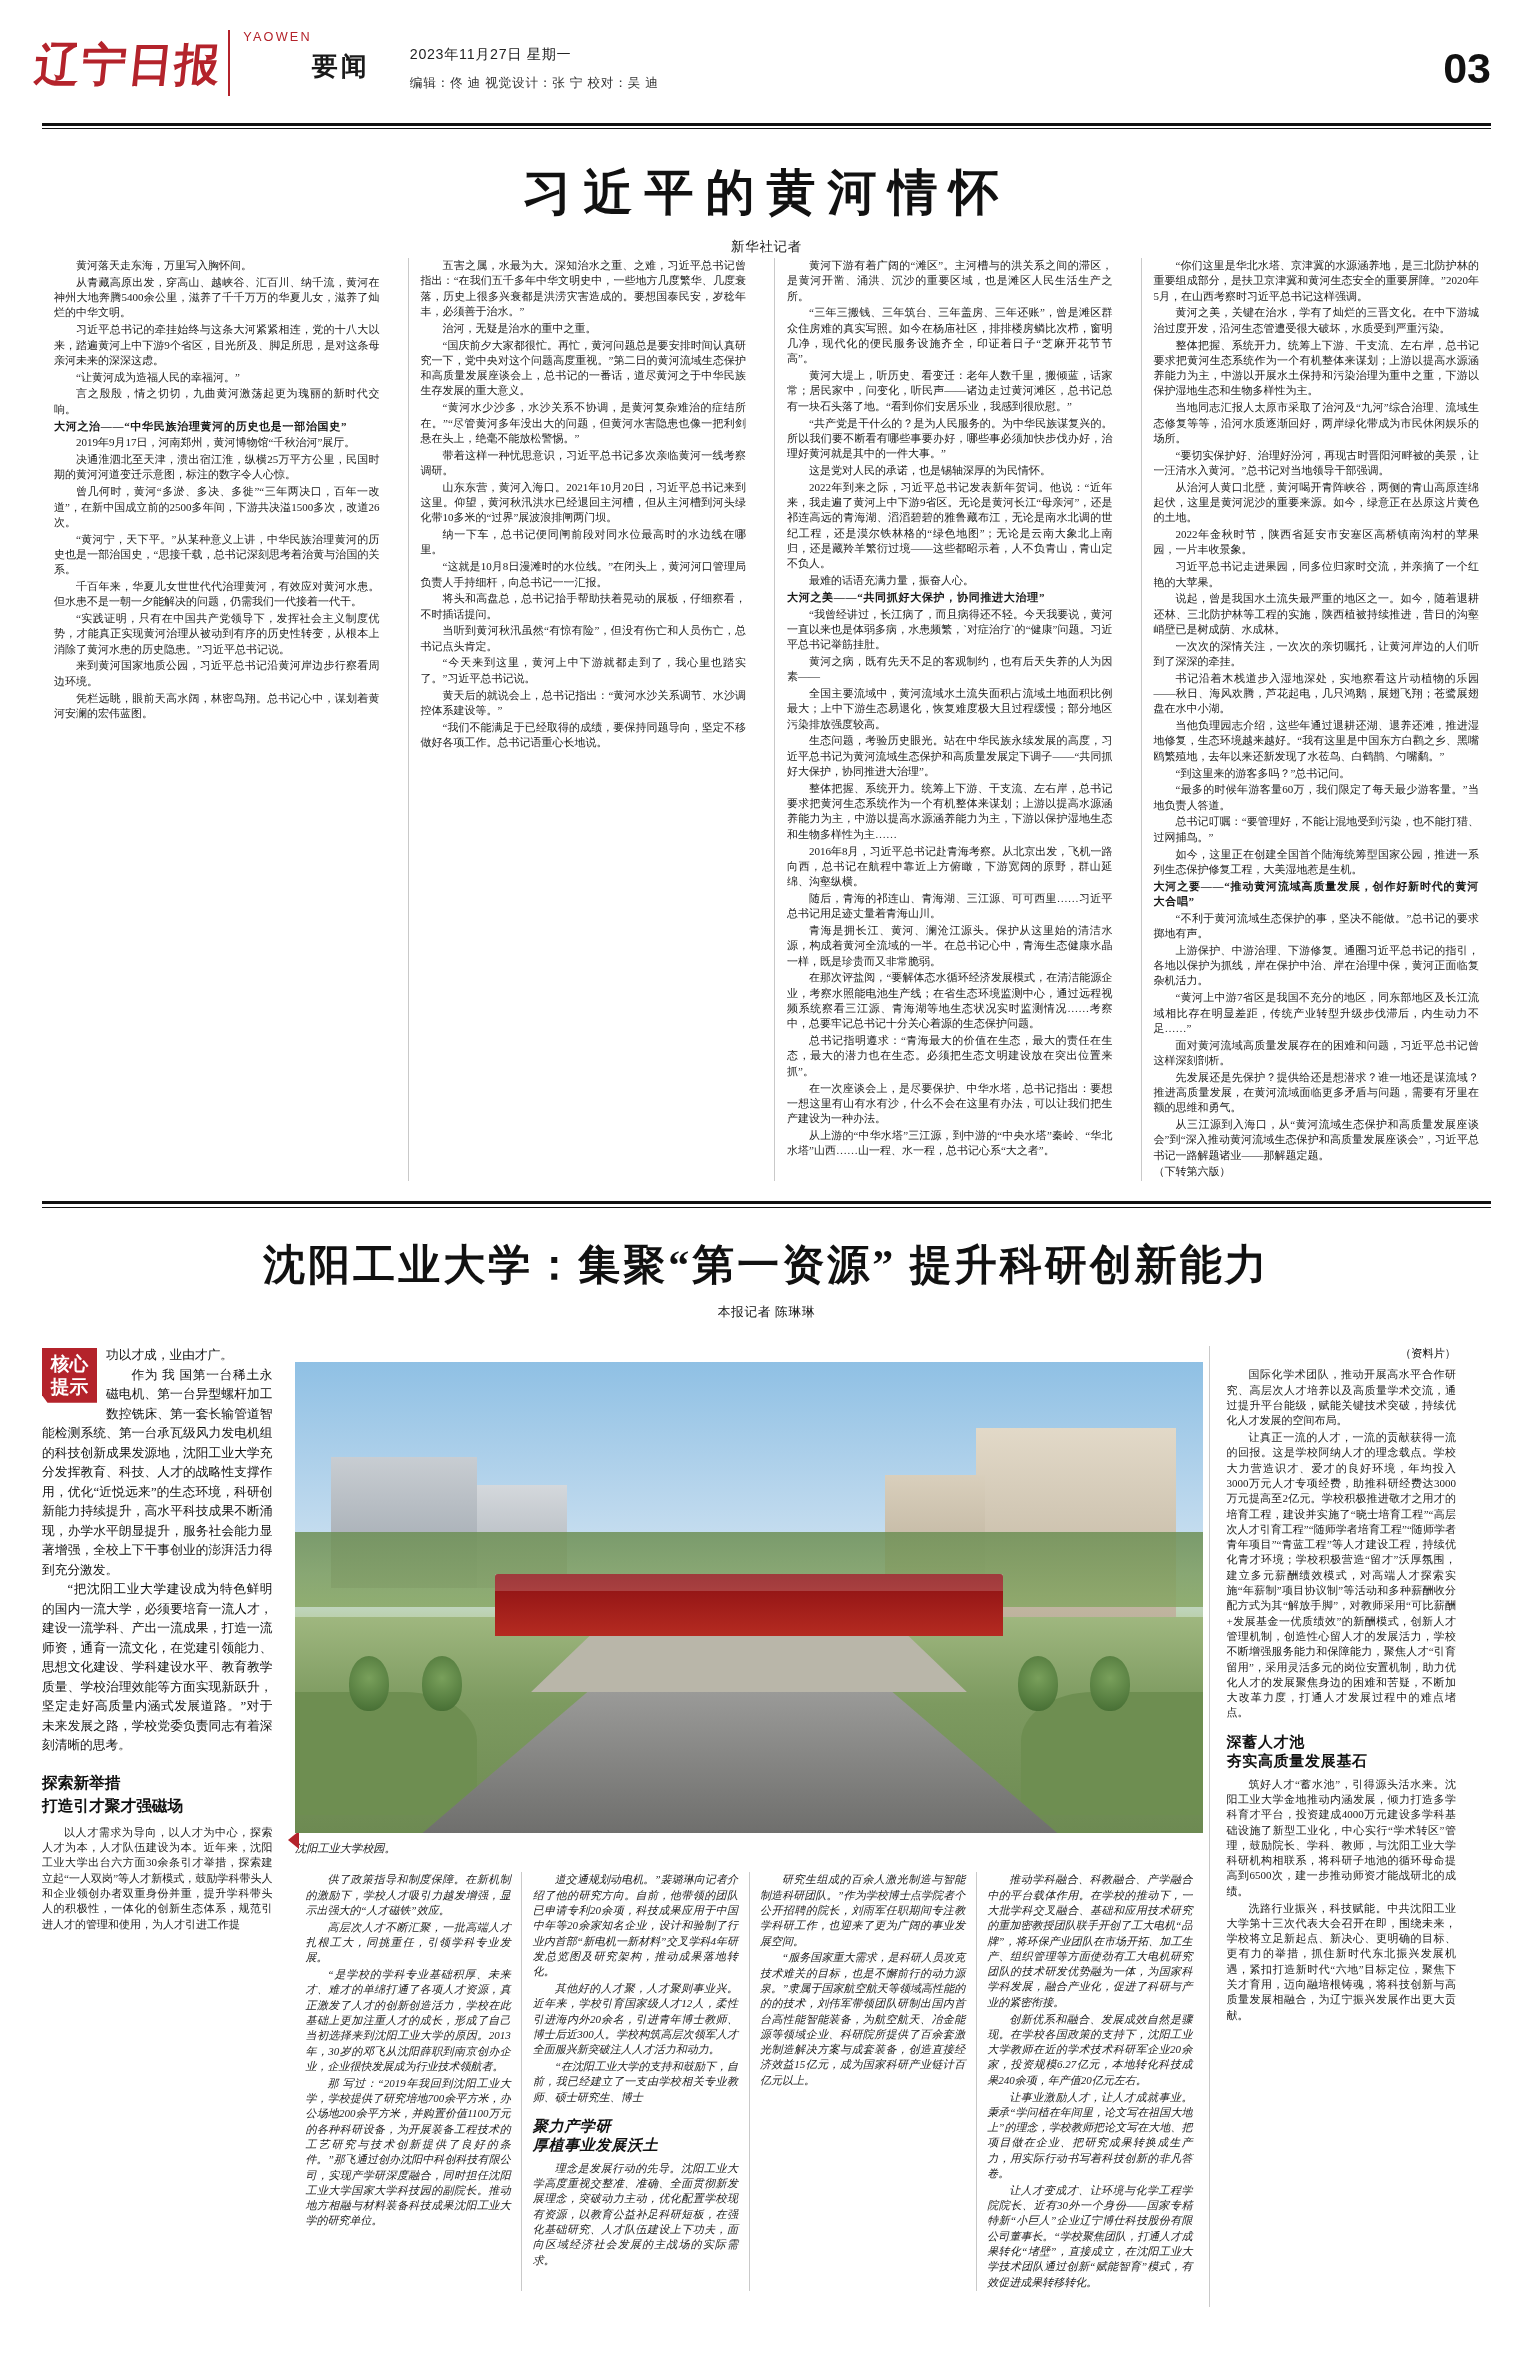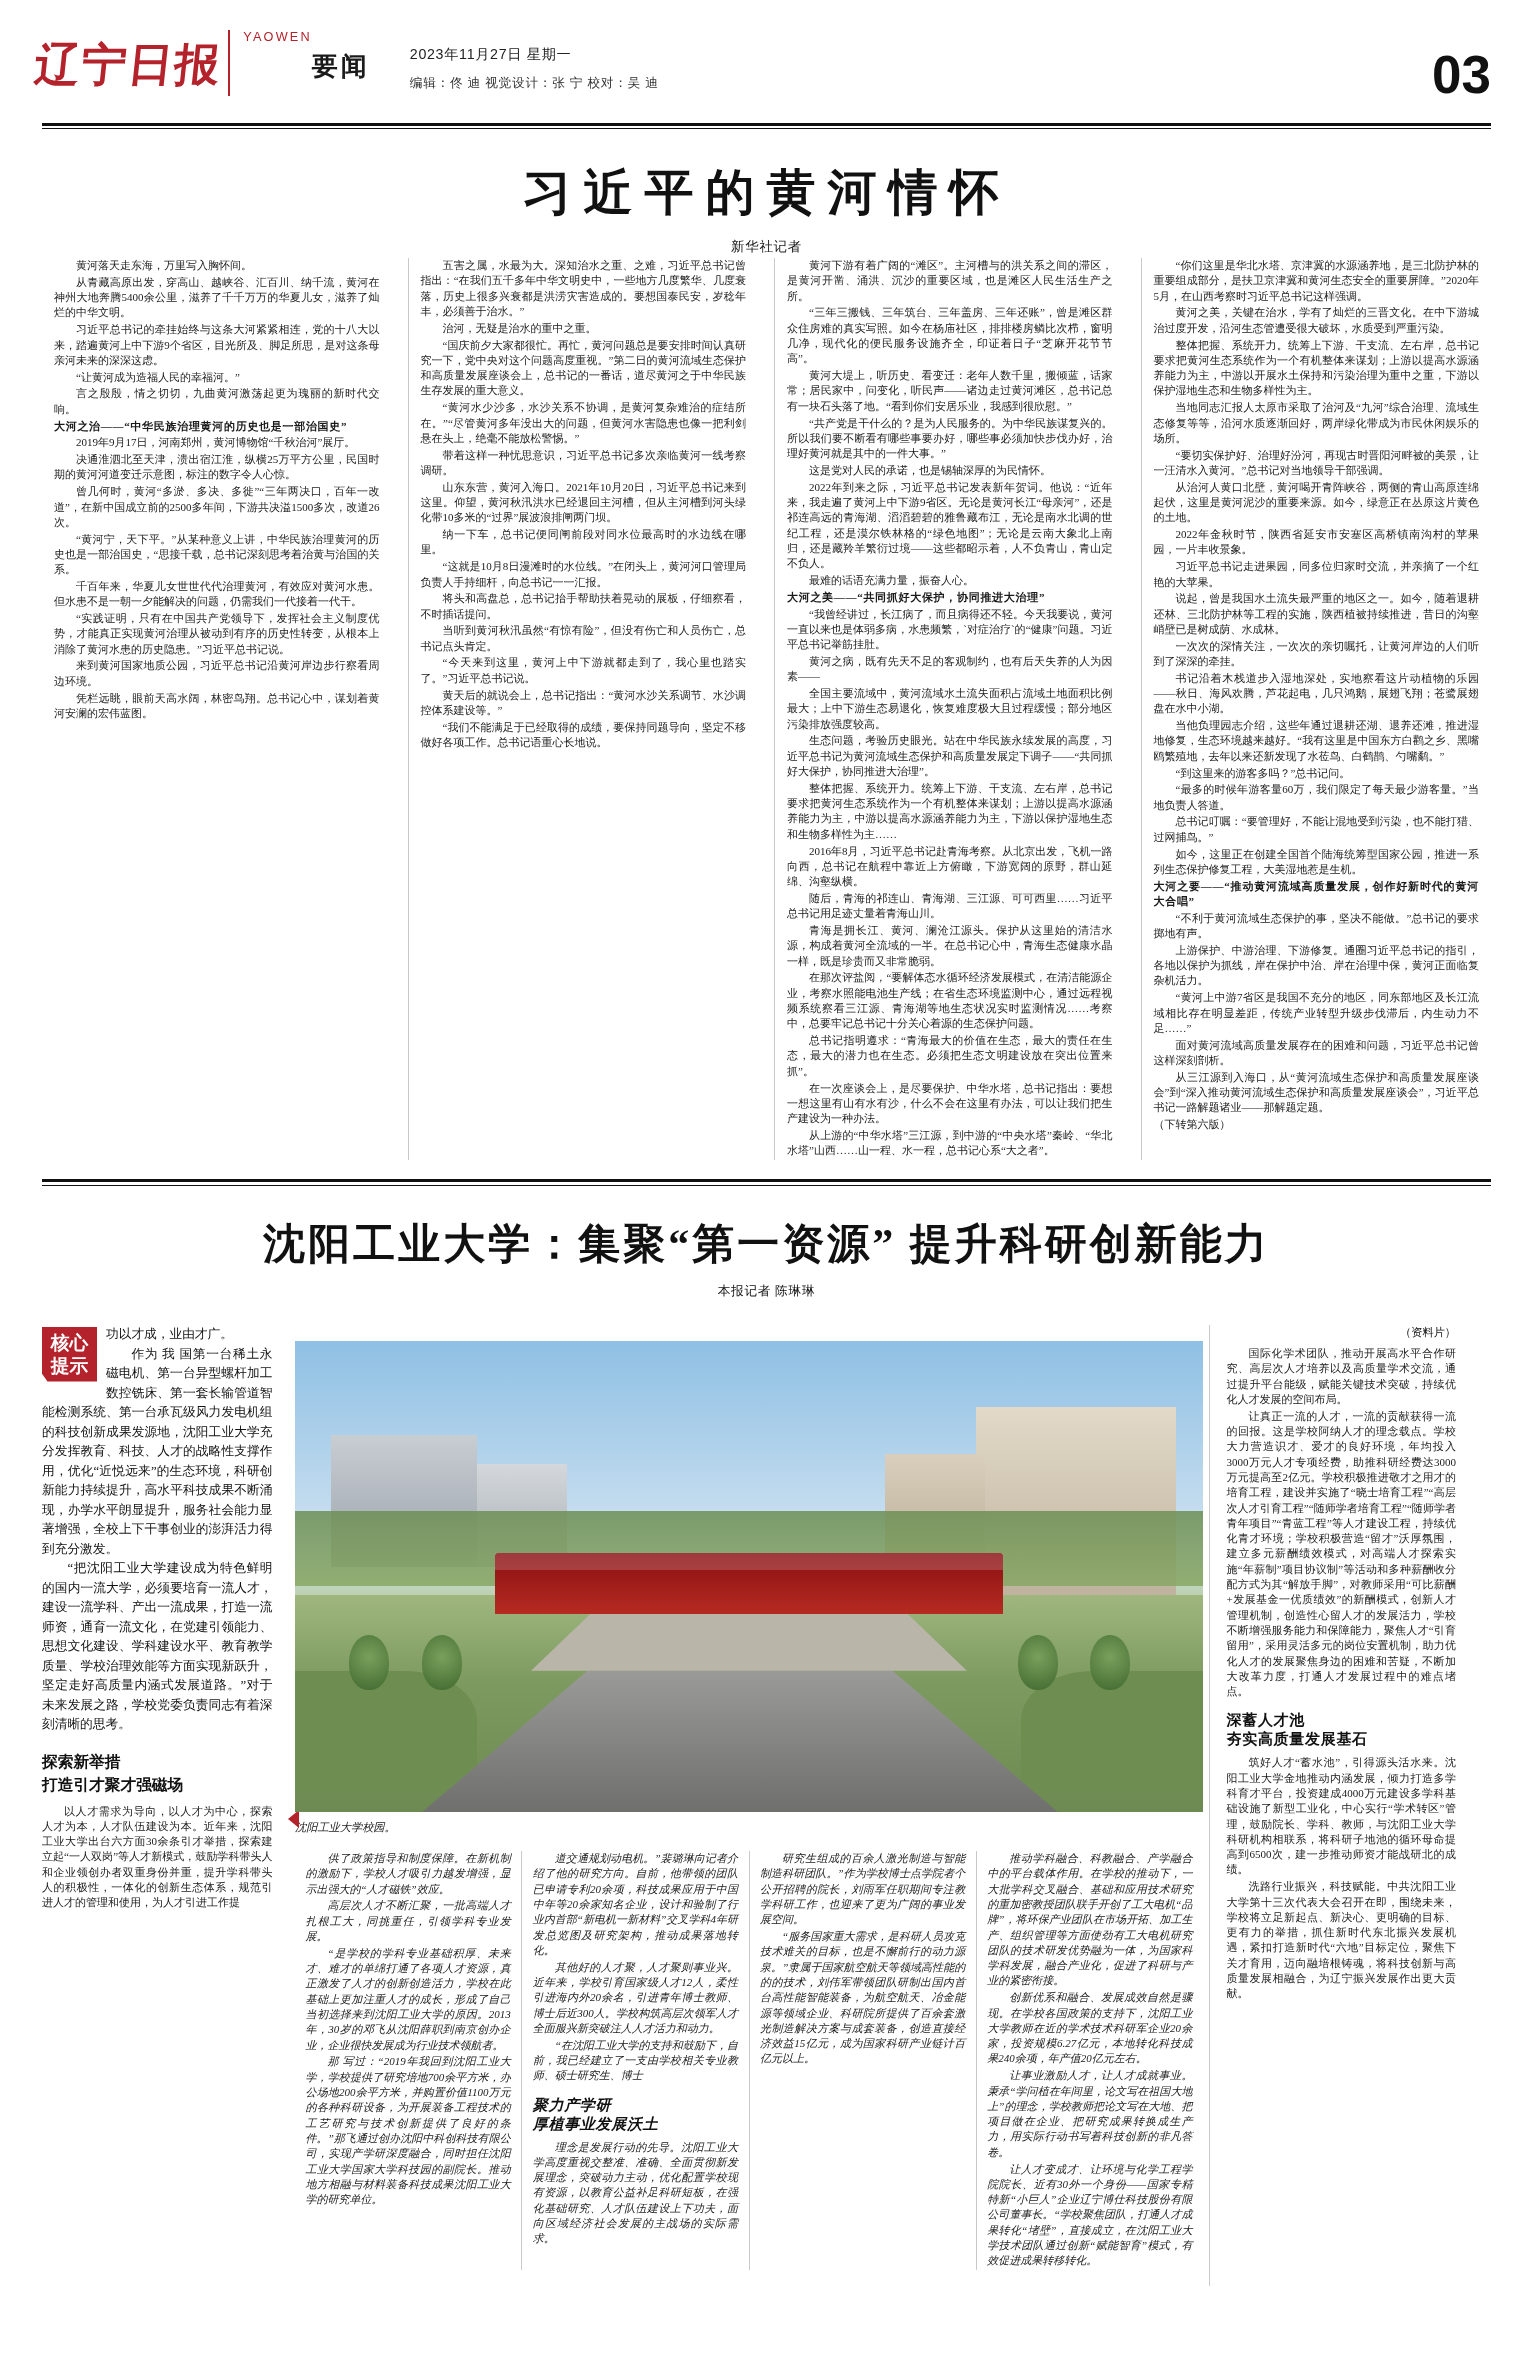--- a/index.html
+++ b/index.html
@@ -22,21 +22,21 @@
     transform:skewX(-6deg);
     white-space:nowrap;
   }
   .logo-rule { width:2.2px; background:#b4232b; height:66px; margin:0 13.5px; }
   .sec-block { display:flex; justify-content:center; height:69px; }
   .sec-pinyin { font-size:12.7px; color:#b4232b; letter-spacing:2.2px; font-family:"Liberation Sans", sans-serif; }
   .sec-name { font-size:26px; font-weight:bold; letter-spacing:3px; color:#1a1a1a; margin-top:19px; }
   .issue-block { margin-left:40px; padding-top:15px; font-family:"Liberation Sans", sans-serif; }
   .issue-line1 { font-size:14.2px; color:#222; letter-spacing:0.7px; }
   .issue-line2 { font-size:12.7px; color:#333; margin-top:10.5px; letter-spacing:0.7px; }
-  .page-num { position:absolute; right:0; top:13.5px; font-size:53px; font-weight:bold; color:#111; font-family:"Liberation Sans", sans-serif; }
+  .page-num { position:absolute; right:0; top:13.5px; font-size:43px; font-weight:bold; color:#111; font-family:"Liberation Sans", sans-serif; }
 
   .rule-thick { height:3.7px; background:#111; margin-top:4.5px; }
   .rule-thin  { height:0.7px; background:#111; margin-top:2.2px; }
 
   
   .headline-wrap { text-align:center; margin-top:31px; }
   .headline { font-size:49px; font-weight:bold; letter-spacing:12px; color:#111; }
   .byline { font-size:13.5px; margin-top:12px; color:#222; letter-spacing:0.7px; }
 
   
@@ -246,20 +246,21 @@
       <p>当他负理园志介绍，这些年通过退耕还湖、退养还滩，推进湿地修复，生态环境越来越好。“我有这里是中国东方白鹳之乡、黑嘴鸥繁殖地，去年以来还新发现了水莅鸟、白鹤鹊、勺嘴鹬。”</p>
       <p>“到这里来的游客多吗？”总书记问。</p>
       <p>“最多的时候年游客量60万，我们限定了每天最少游客量。”当地负责人答道。</p>
       <p>总书记叮嘱：“要管理好，不能让混地受到污染，也不能打猎、过网捕鸟。”</p>
       <p>如今，这里正在创建全国首个陆海统筹型国家公园，推进一系列生态保护修复工程，大美湿地惹是生机。</p>
       <p class="subhead">大河之要——“推动黄河流域高质量发展，创作好新时代的黄河大合唱”</p>
       <p>“不利于黄河流域生态保护的事，坚决不能做。”总书记的要求掷地有声。</p>
       <p>上游保护、中游治理、下游修复。通圈习近平总书记的指引，各地以保护为抓线，岸在保护中治、岸在治理中保，黄河正面临复杂机活力。</p>
       <p>“黄河上中游7省区是我国不充分的地区，同东部地区及长江流域相比存在明显差距，传统产业转型升级步伐滞后，内生动力不足……”</p>
       <p>面对黄河流域高质量发展存在的困难和问题，习近平总书记曾这样深刻剖析。</p>
+      <p>先发展还是先保护？提供给还是想潜求？谁一地还是谋流域？推进高质量发展，在黄河流域面临更多矛盾与问题，需要有牙里在额的思维和勇气。</p>
       <p>从三江源到入海口，从“黄河流域生态保护和高质量发展座谈会”到“深入推动黄河流域生态保护和高质量发展座谈会”，习近平总书记一路解题诸业——那解题定题。</p>
       <p class="jump-note">（下转第六版）</p>
     </div>
   </div>
 
   <div class="story-div">
     <div class="d1"></div>
     <div class="d2"></div>
   </div>
 

